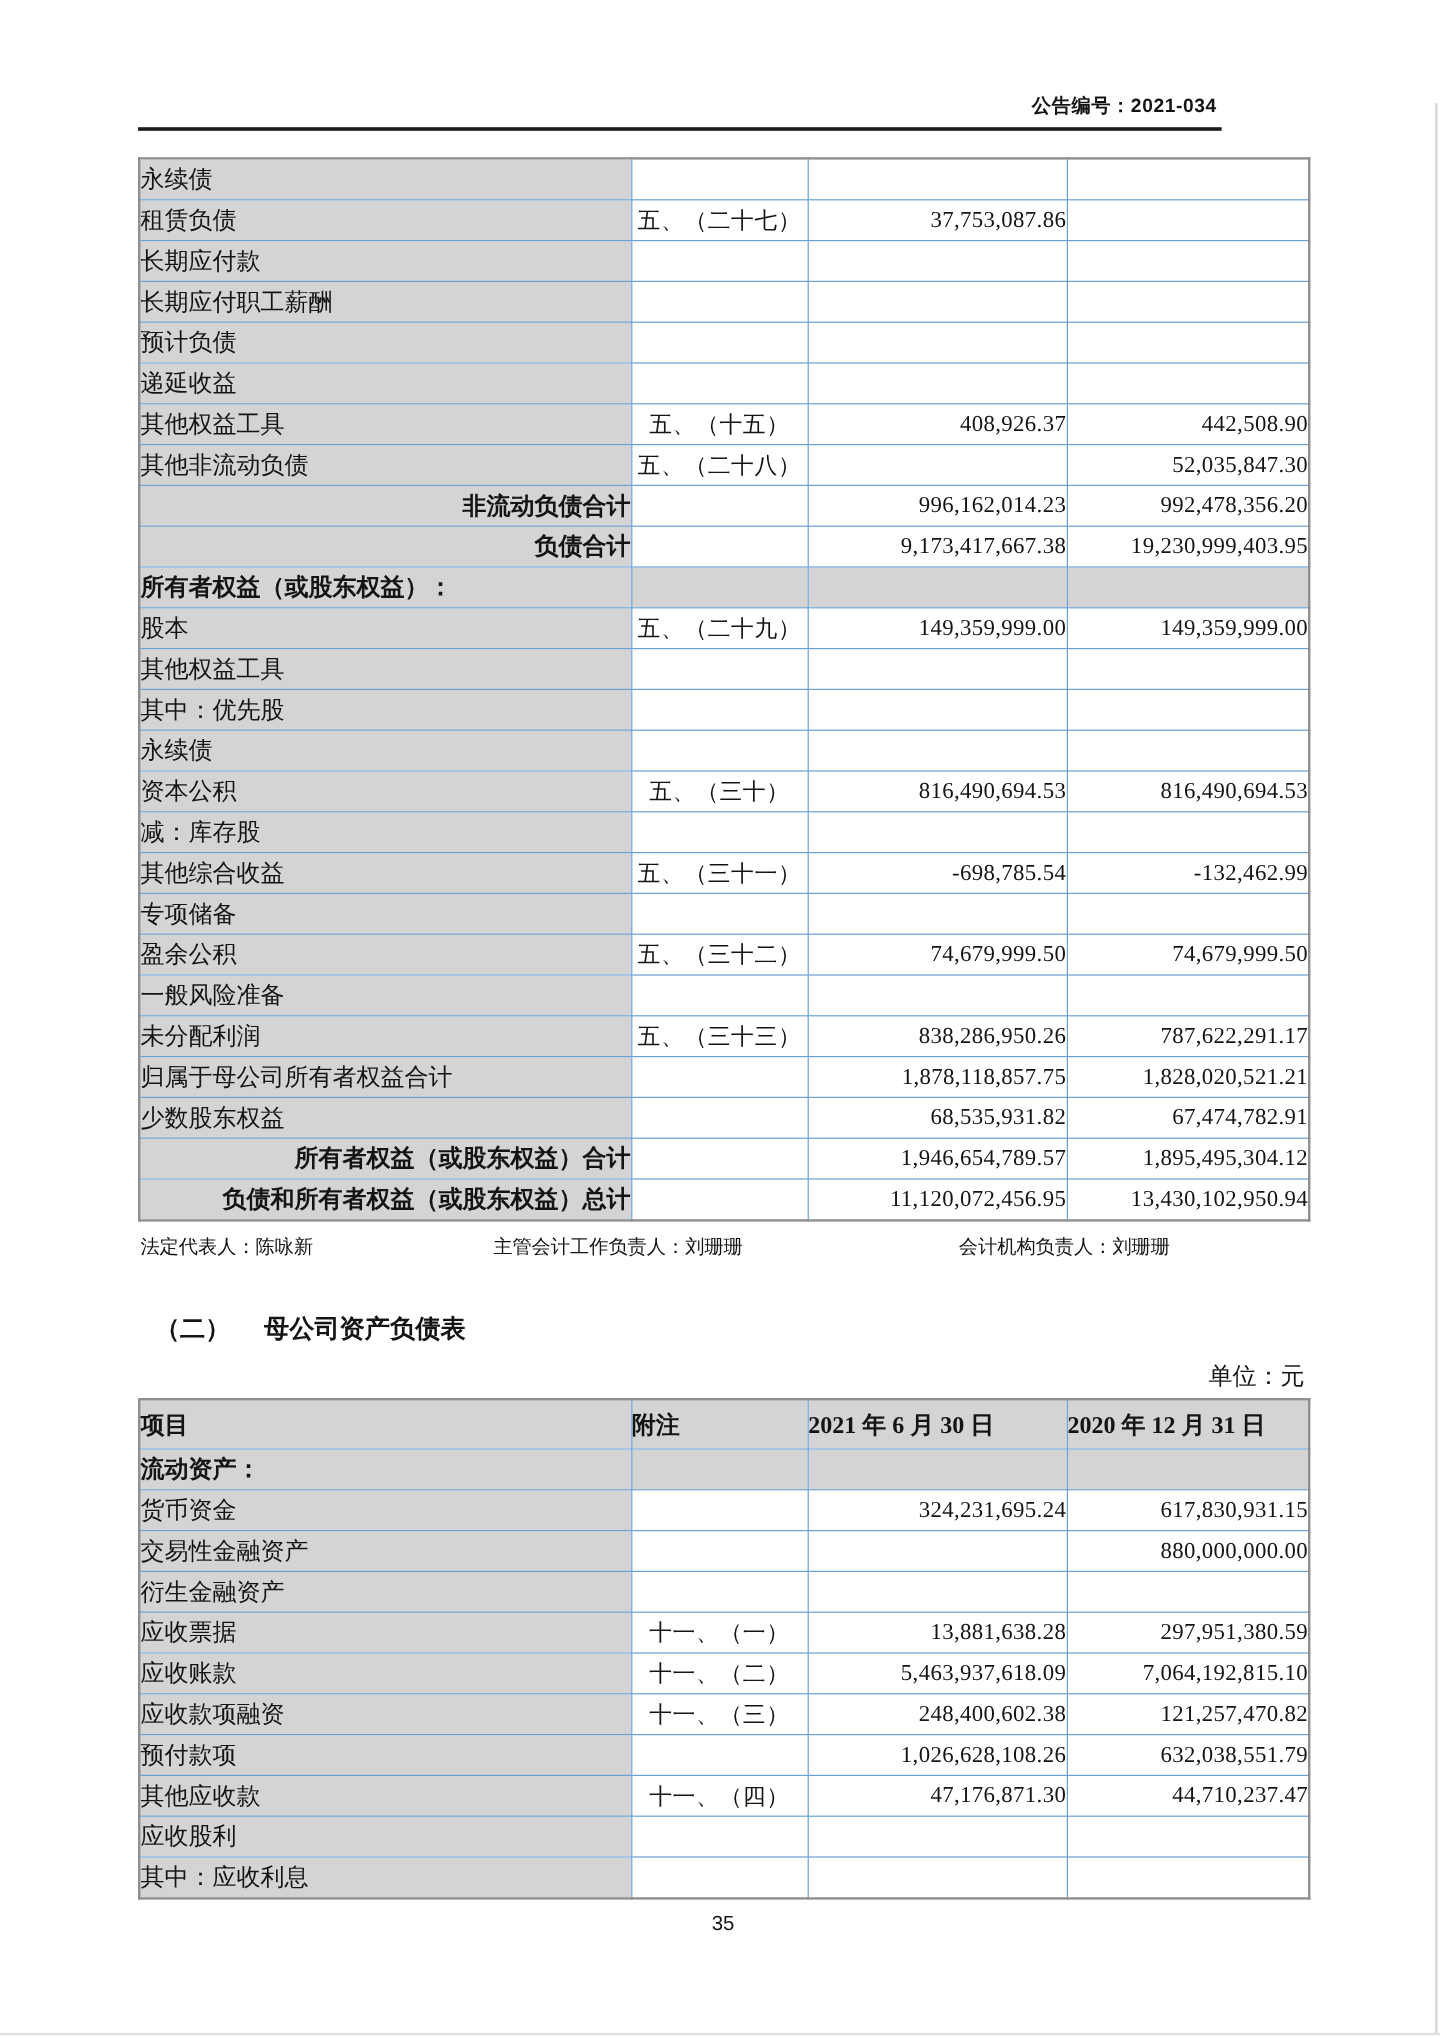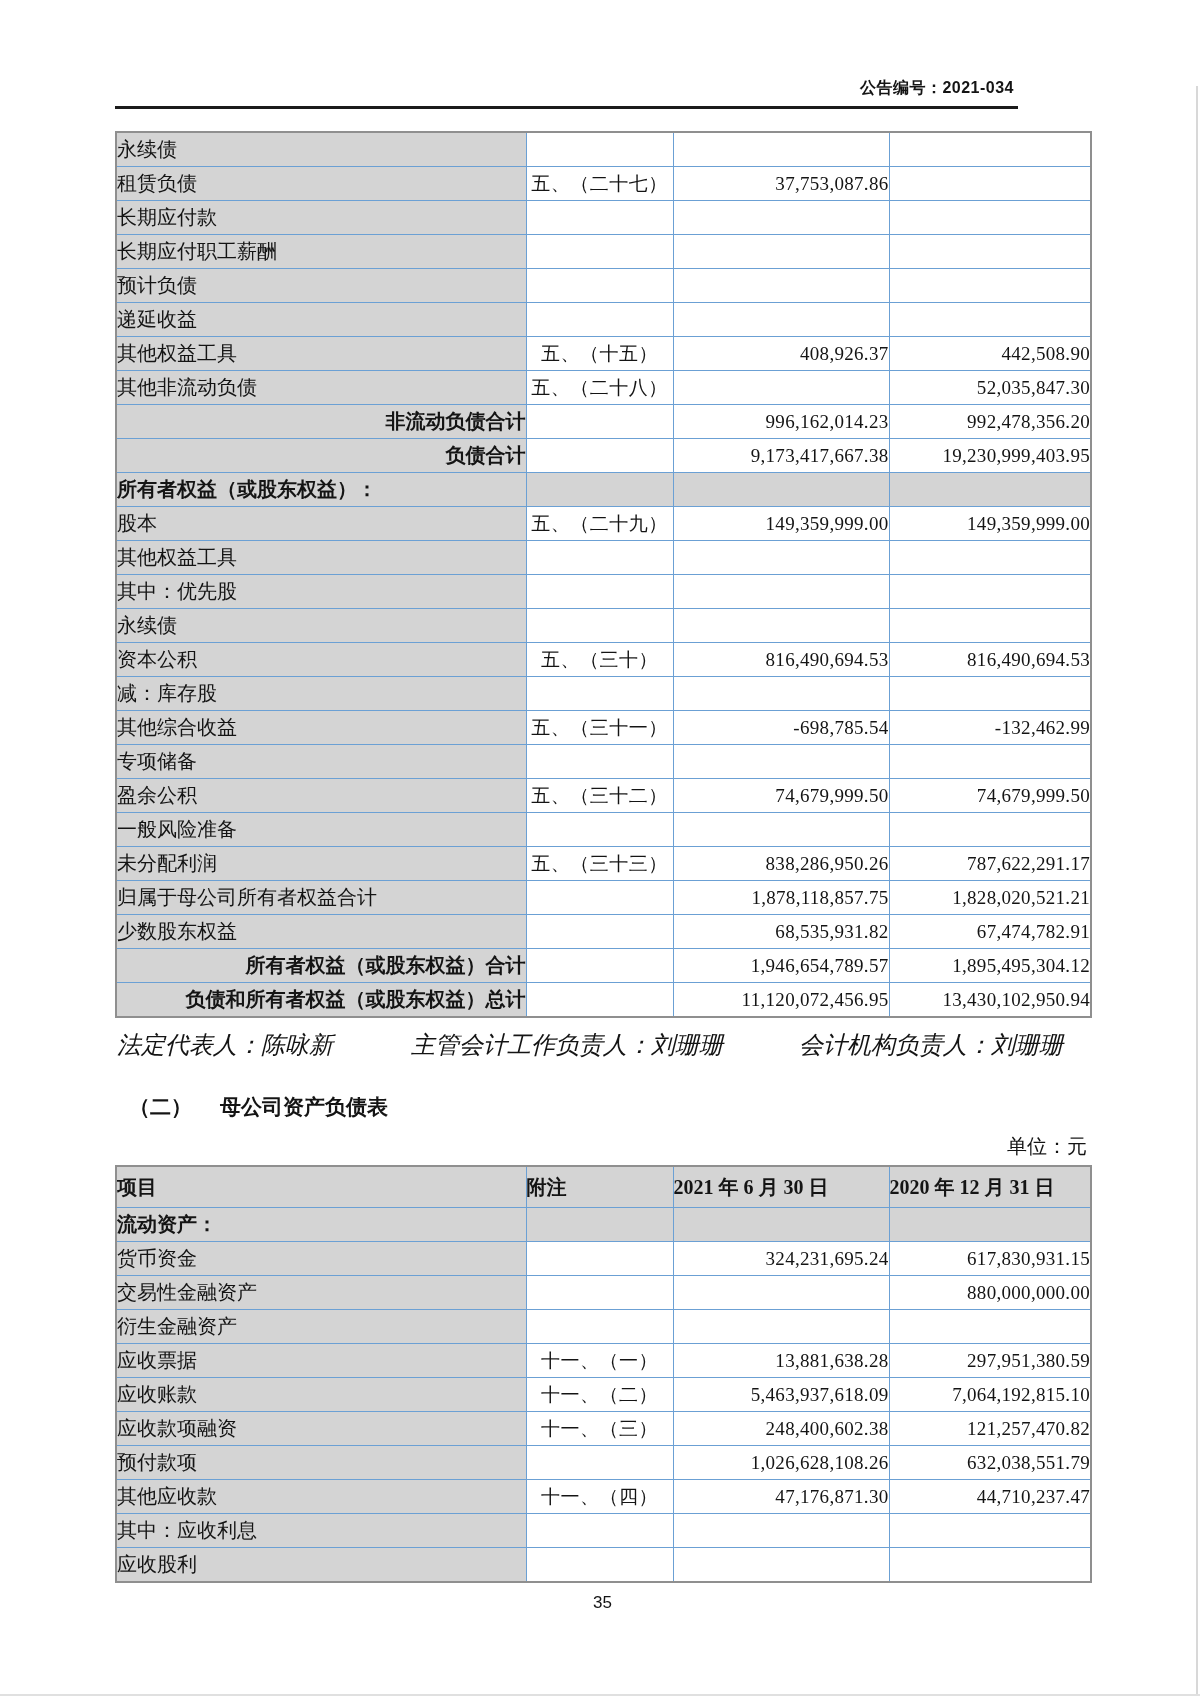--- a/index.html
+++ b/index.html
@@ -35,21 +35,21 @@
   .c-num{text-align:right;padding-right:10px;font-size:19px;letter-spacing:.3px;}
   tr.section td{background:#d4d4d4;}
   tr.section .c-label{font-weight:700;}
   tr.total .c-label{font-weight:700;text-align:right;padding-left:16px;}
   table.fin th{
     background:#d4d4d4;font-weight:700;font-size:20px;height:40px;
     text-align:left;
   }
   .t1{margin-top:22px;}
   
-  .signatures{position:relative;height:30px;margin-top:11px;font-size:24px;font-style:italic;}
+  .signatures{position:relative;height:30px;margin-top:11px;font-size:16px;}
   .signatures span{position:absolute;top:0;}
   .sig-1{left:2px;}
   .sig-2{left:296px;}
   .sig-3{left:684px;}
   
   .section-title{
     margin-top:34px;padding-left:14px;font-weight:700;font-size:21px;
   }
   .section-title .gap{display:inline-block;width:28px;}
   .unit-label{
@@ -315,27 +315,27 @@
           <td class="c-num">1,026,628,108.26</td>
           <td class="c-num">632,038,551.79</td>
         </tr>
         <tr class="normal">
           <td class="c-label">其他应收款</td>
           <td class="c-note">十一、（四）</td>
           <td class="c-num">47,176,871.30</td>
           <td class="c-num">44,710,237.47</td>
         </tr>
         <tr class="normal">
+          <td class="c-label ind">应收股利</td>
+          <td class="c-note"></td>
+          <td class="c-num"></td>
+          <td class="c-num"></td>
+        </tr>
+        <tr class="normal">
           <td class="c-label">其中：应收利息</td>
-          <td class="c-note"></td>
-          <td class="c-num"></td>
-          <td class="c-num"></td>
-        </tr>
-        <tr class="normal">
-          <td class="c-label ind">应收股利</td>
           <td class="c-note"></td>
           <td class="c-num"></td>
           <td class="c-num"></td>
         </tr>
       </tbody>
   </table>
 
   <div class="page-number">35</div>
 
 </div>

